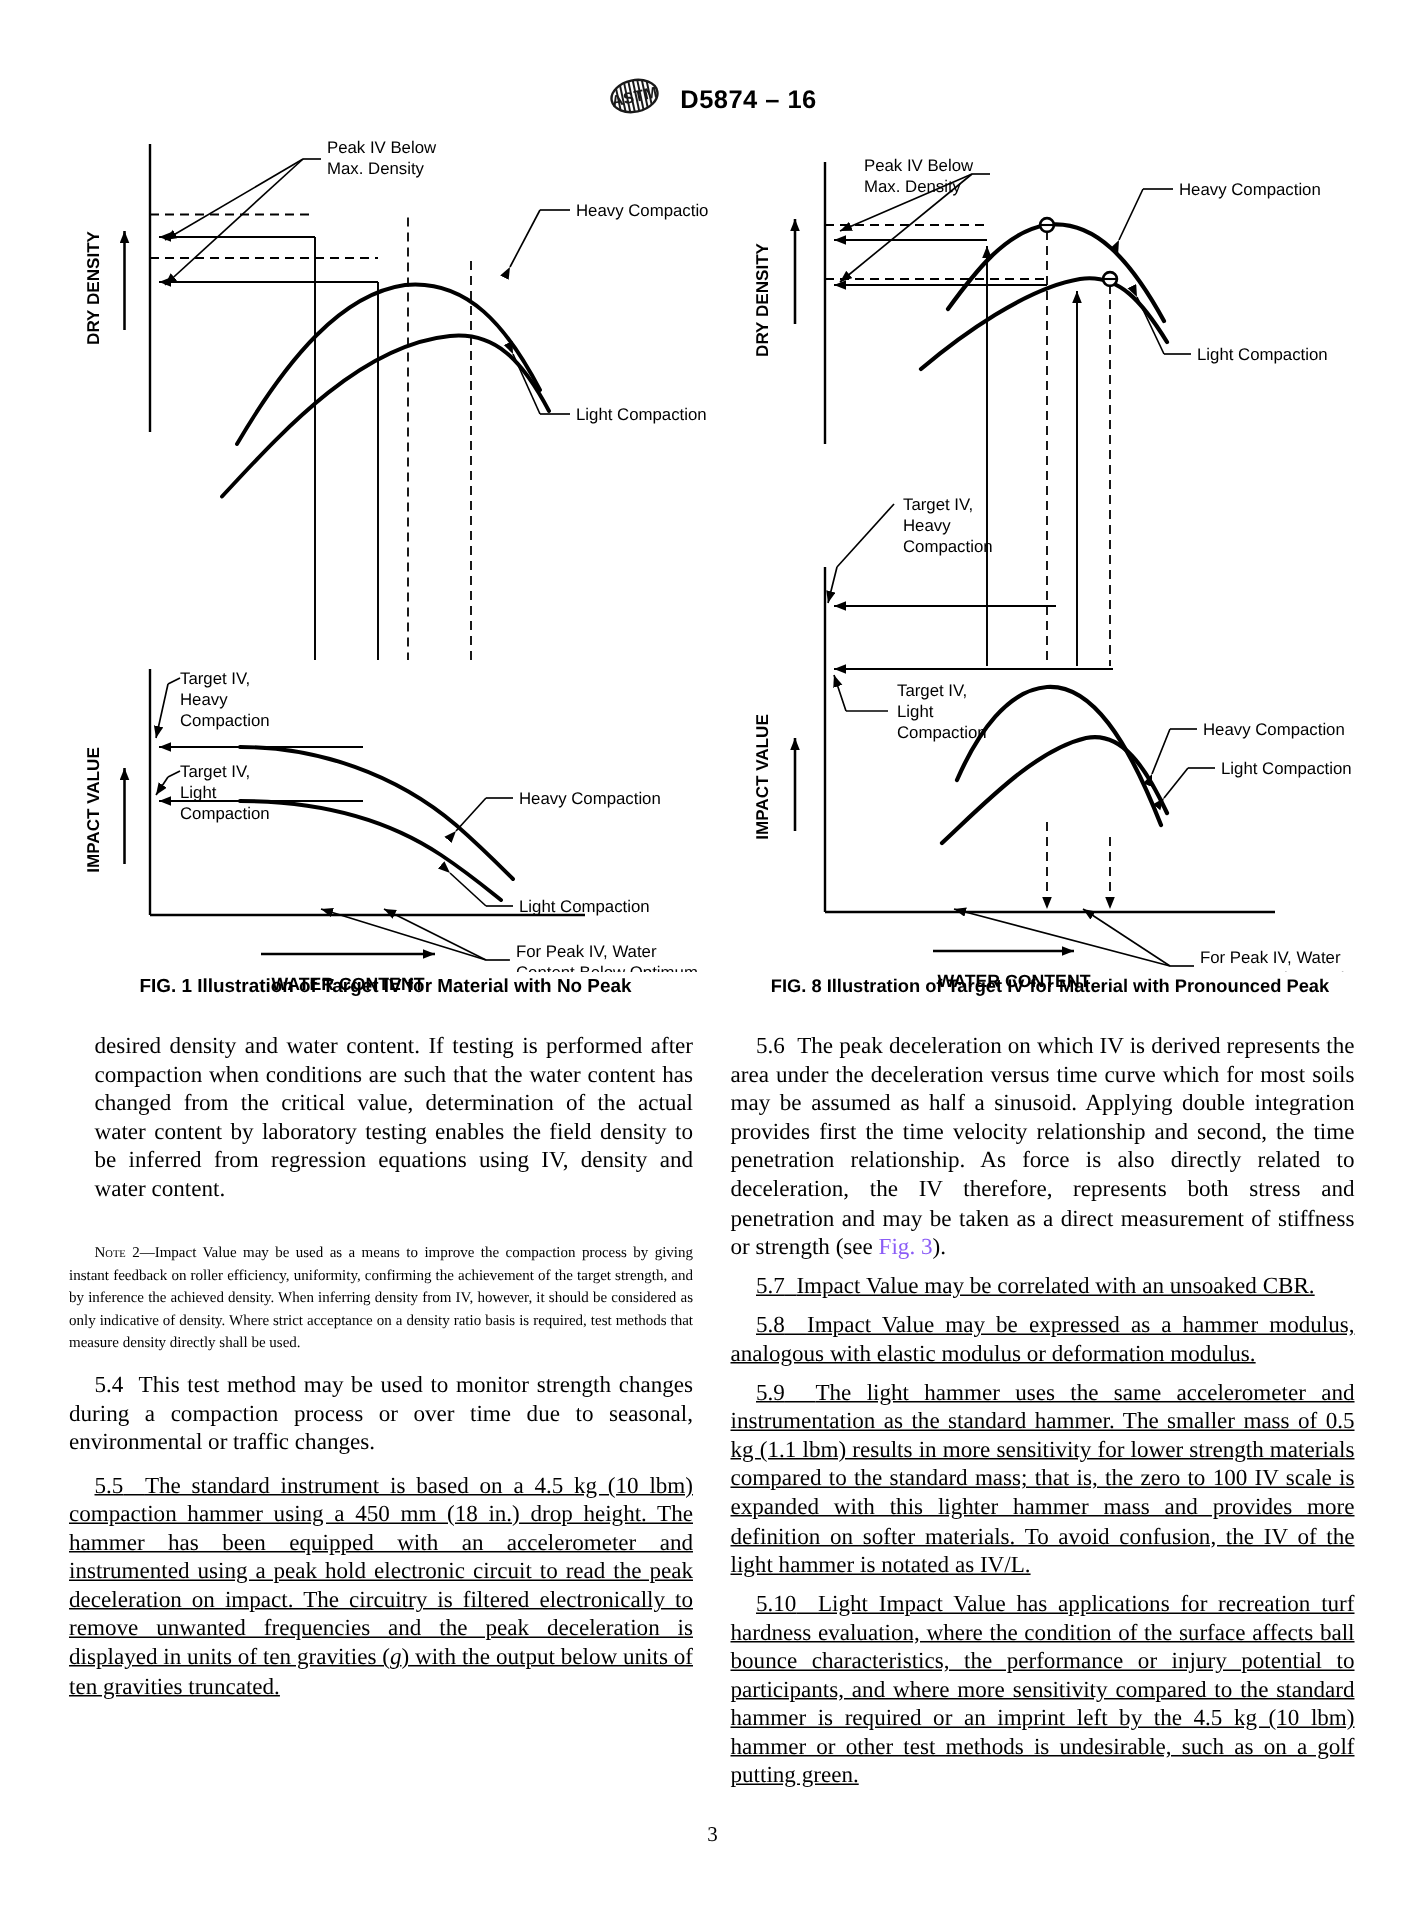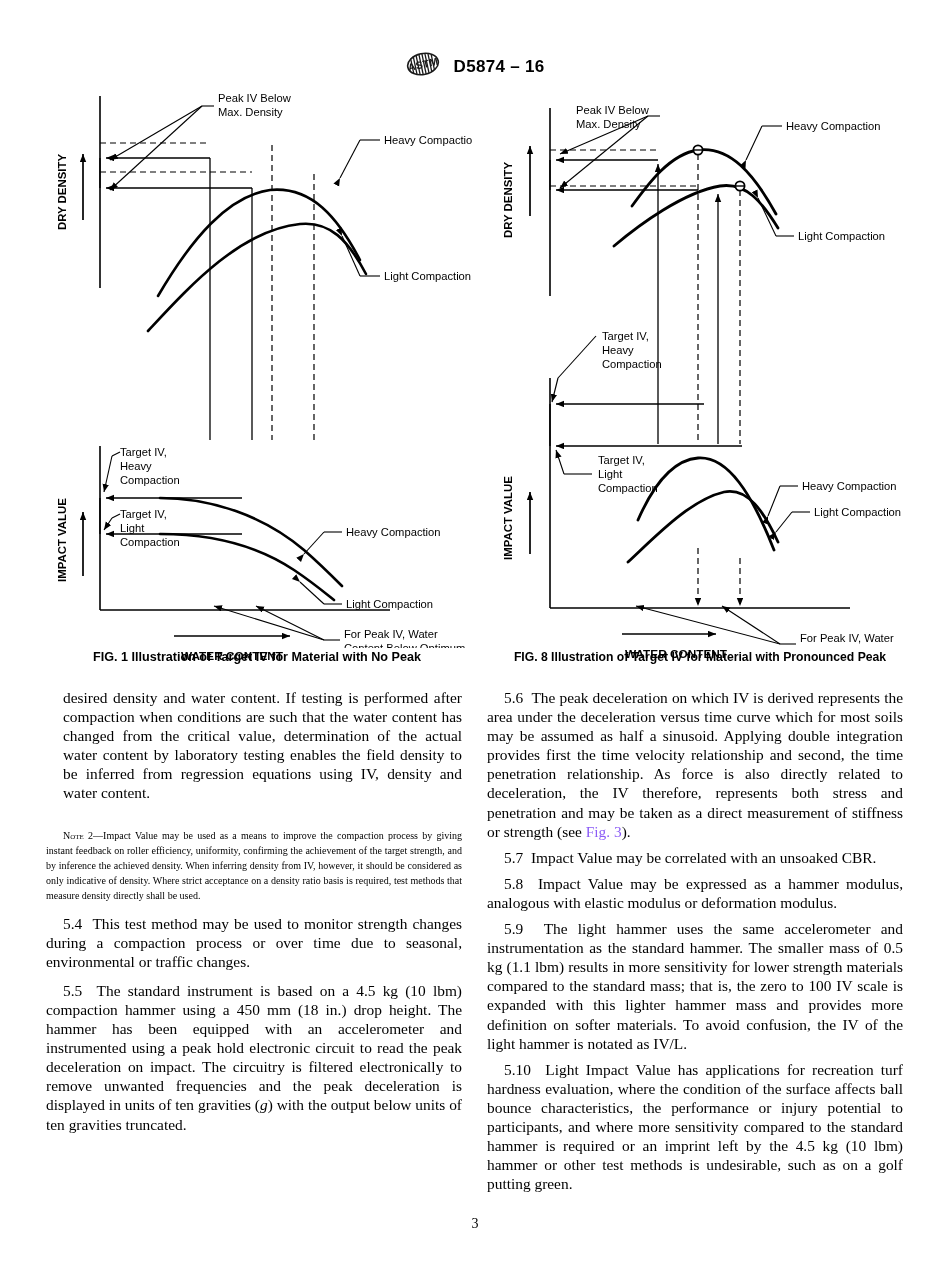--- a/index.html
+++ b/index.html
@@ -74,21 +74,21 @@
     text-align: justify;
   }
   #column-left  { left: 46px; }
   #column-right { left: 487px; }
 
   .body-para {
     margin: 0 0 0 0;
     text-indent: 17px;
     text-align: justify;
   }
-  .body-para + .body-para { margin-top: 7px; }
+  .body-para + .body-para { margin-top: 7px; text-decoration: underline; }
 
   .note-para {
     margin: 25px 0 0 0;
     font-size: 10px;
     line-height: 15.2px;
     text-indent: 17px;
     text-align: justify;
   }
   .note-para + .body-para { margin-top: 10px; }
   .note-label {

